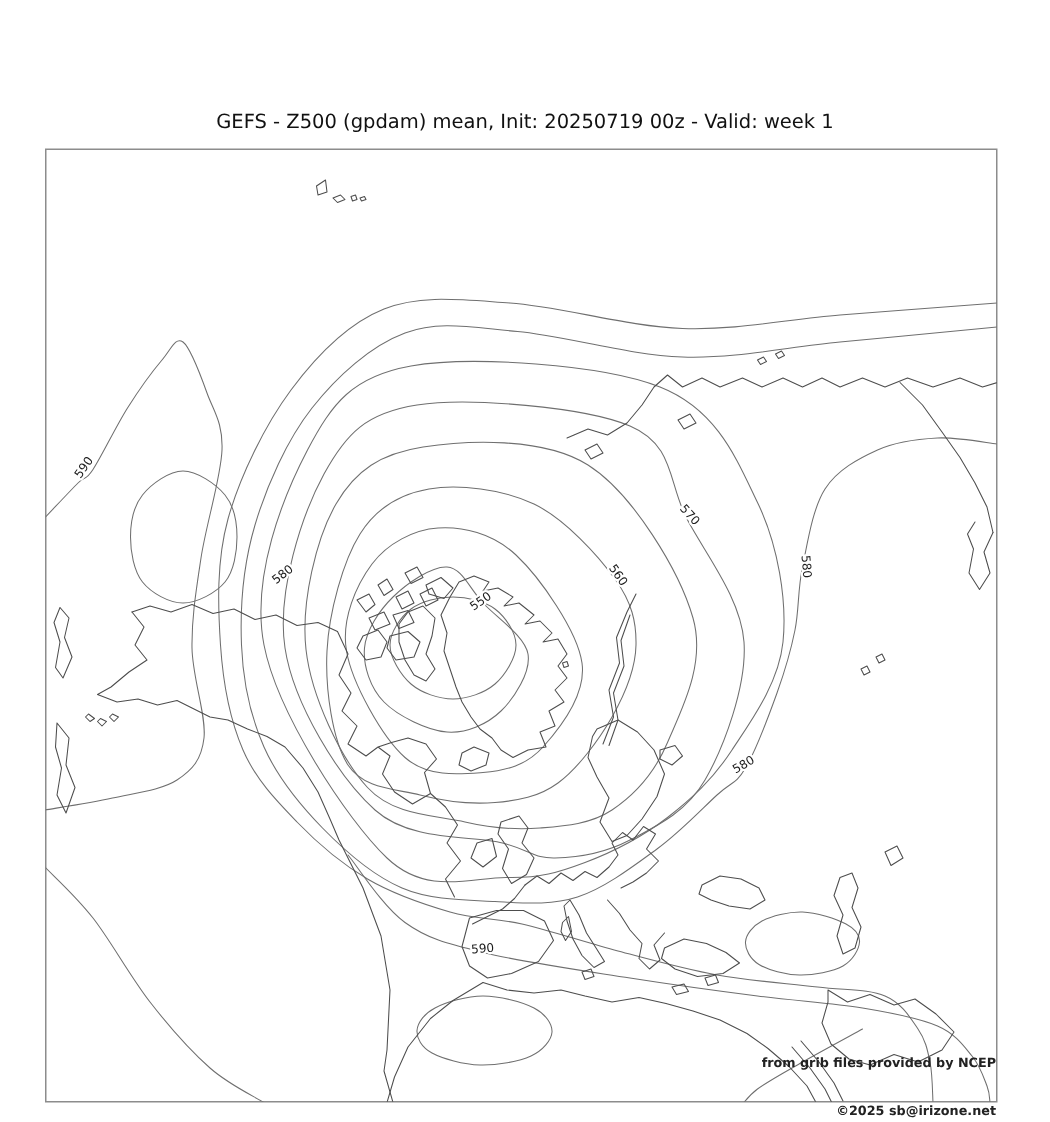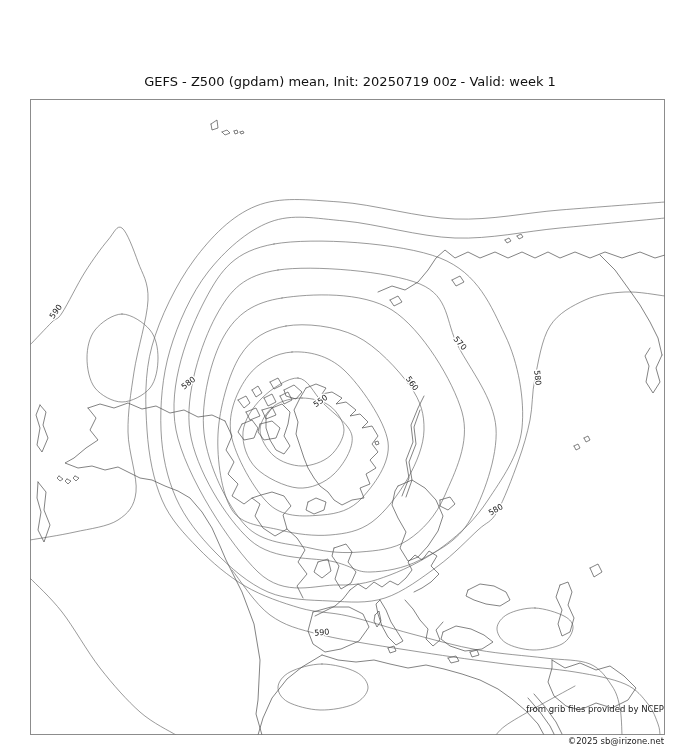--- a/index.html
+++ b/index.html
@@ -16,21 +16,21 @@
   .frame{fill:none;stroke:#8c8c8c;stroke-width:1;}
   path.contour{fill:none;stroke:#6f6f6f;stroke-width:0.7;stroke-linejoin:round;stroke-linecap:round;}
   path.coast{fill:none;stroke:#4d4d4d;stroke-width:0.7;stroke-linejoin:round;stroke-linecap:round;}
   text.clabel{
     font-family:"DejaVu Sans","Liberation Sans",sans-serif;
     font-size:8px;fill:#1a1a1a;
     paint-order:stroke;stroke:#ffffff;stroke-width:3px;stroke-linejoin:round;
     text-anchor:middle;
   }
   .credit{
-    position:absolute;right:36px;text-align:left;color:#222;
+    position:absolute;right:36px;text-align:left;color:#222;font-weight:bold;
   }
   .credit-1{top:704px;font-size:8.5px;}
   .credit-2{top:720px;font-size:8.5px;margin-top:16px;}
 </style>
 </head>
 <body>
 
 <div class="map-title">GEFS - Z500 (gpdam) mean, Init: 20250719 00z - Valid: week 1</div>
 
 <svg class="map-canvas" width="700" height="748" viewBox="0 0 700 748">

